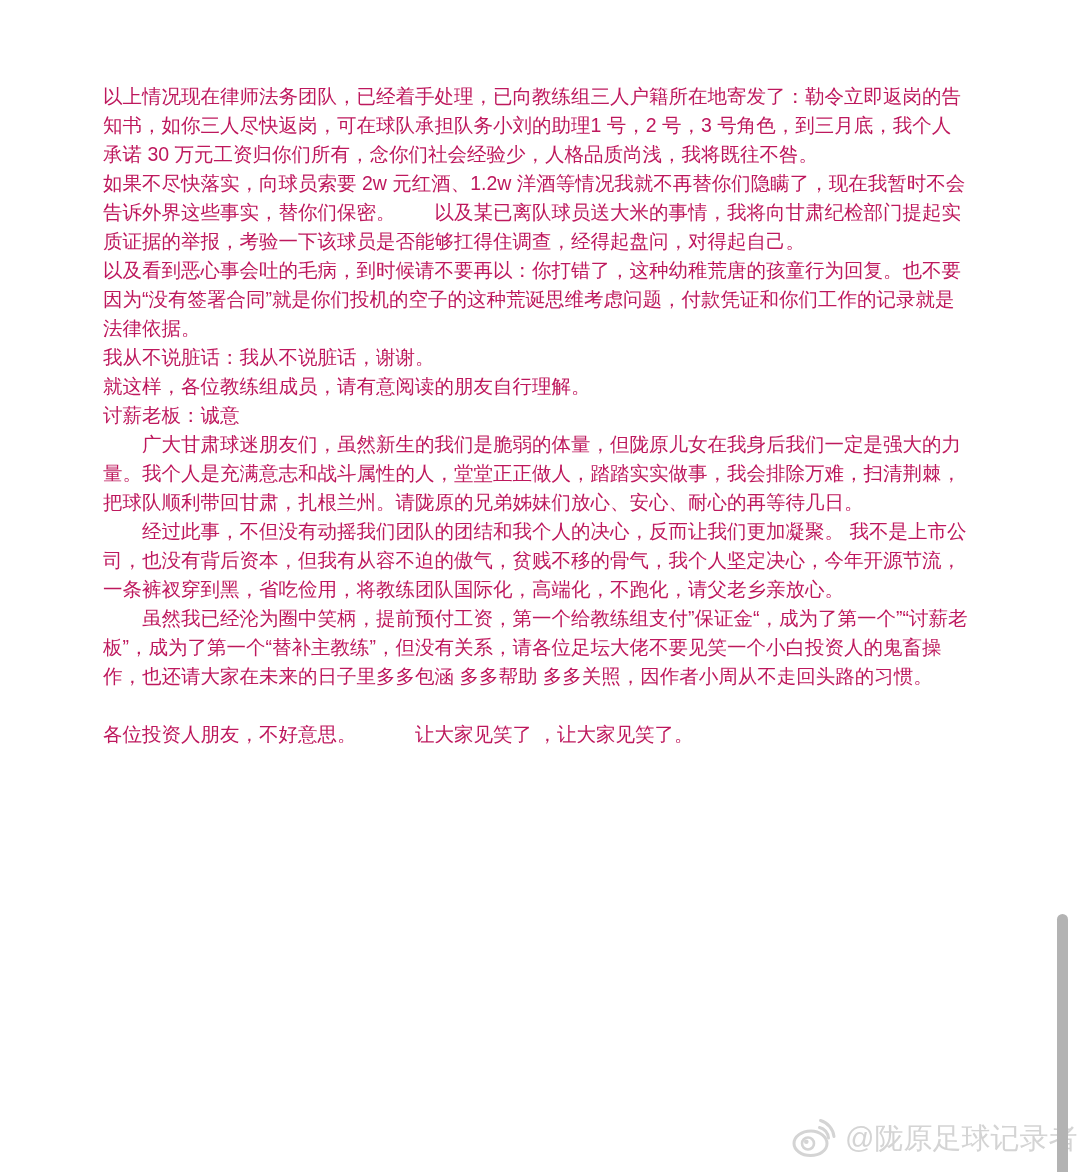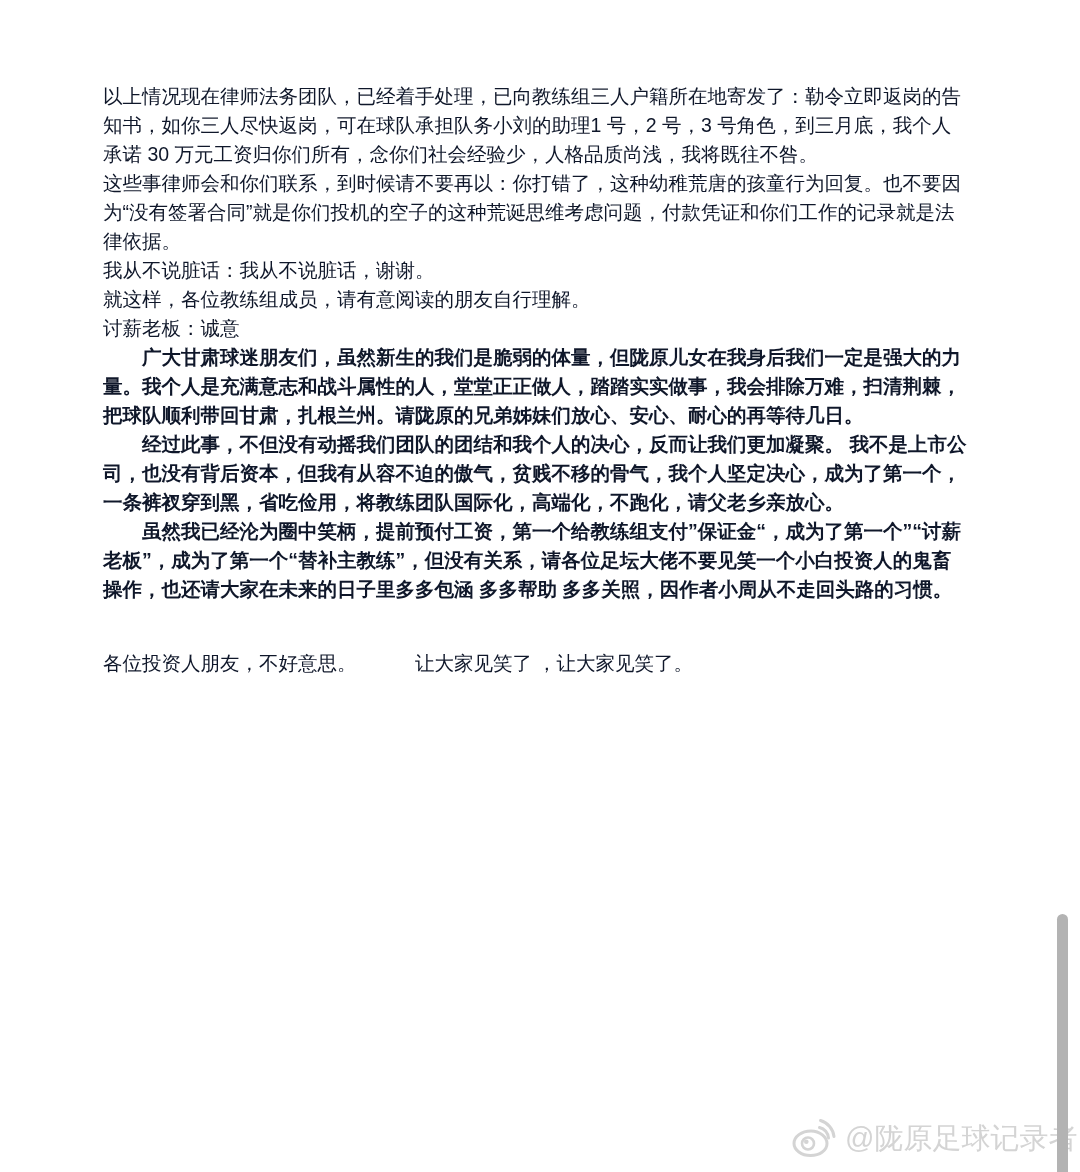--- a/index.html
+++ b/index.html
@@ -12,32 +12,32 @@
     overflow: hidden;
     font-family: "Liberation Sans", "DejaVu Sans", sans-serif;
   }
   .doc {
     position: absolute;
     left: 103px;
     top: 82px;
     width: 866px;
     font-size: 19.5px;
     line-height: 29px;
-    color: #0f172a;
+    color: #be185d;
     letter-spacing: 0;
     text-align: left;
     word-break: break-all;
     overflow-wrap: anywhere;
   }
   .doc p { margin: 0; }
   .para { margin: 0 0 29px 0; }
   .para-end { margin: 0 0 87px 0; }
   .tight { margin: 0; }
-  .indent { text-indent: 2em; font-weight: bold; }
-  .closing { margin-top: 45px; font-family: Liberation Serif, serif; }
+  .indent { text-indent: 2em; }
+  .closing { margin-top: 29px; }
   .watermark {
     position: absolute;
     left: 790px;
     top: 1118px;
     display: flex;
     align-items: center;
     gap: 9px;
     color: #d4d4d4;
     font-size: 29px;
     white-space: nowrap;
@@ -55,29 +55,30 @@
     border-radius: 6px 6px 0 0;
     z-index: 2;
   }
 </style>
 </head>
 <body>
 
 <main class="doc">
   <section>
     <p class="para">以上情况现在律师法务团队，已经着手处理，已向教练组三人户籍所在地寄发了：勒令立即返岗的告知书，如你三人尽快返岗，可在球队承担队务小刘的助理1 号，2 号，3 号角色，到三月底，我个人承诺 30 万元工资归你们所有，念你们社会经验少，人格品质尚浅，我将既往不咎。</p>
-    <p class="para">这些事律师会和你们联系，到时候请不要再以：你打错了，这种幼稚荒唐的孩童行为回复。也不要因为“没有签署合同”就是你们投机的空子的这种荒诞思维考虑问题，付款凭证和你们工作的记录就是法律依据。</p>
+    <p class="para">如果不尽快落实，向球员索要 2w 元红酒、1.2w 洋酒等情况我就不再替你们隐瞒了，现在我暂时不会告诉外界这些事实，替你们保密。　　以及某已离队球员送大米的事情，我将向甘肃纪检部门提起实质证据的举报，考验一下该球员是否能够扛得住调查，经得起盘问，对得起自己。</p>
+    <p class="para">以及看到恶心事会吐的毛病，到时候请不要再以：你打错了，这种幼稚荒唐的孩童行为回复。也不要因为“没有签署合同”就是你们投机的空子的这种荒诞思维考虑问题，付款凭证和你们工作的记录就是法律依据。</p>
     <p class="para">我从不说脏话：我从不说脏话，谢谢。</p>
     <p class="para-end">就这样，各位教练组成员，请有意阅读的朋友自行理解。</p>
   </section>
 
   <section>
     <p class="tight">讨薪老板：诚意</p>
     <p class="tight indent">广大甘肃球迷朋友们，虽然新生的我们是脆弱的体量，但陇原儿女在我身后我们一定是强大的力量。我个人是充满意志和战斗属性的人，堂堂正正做人，踏踏实实做事，我会排除万难，扫清荆棘，把球队顺利带回甘肃，扎根兰州。请陇原的兄弟姊妹们放心、安心、耐心的再等待几日。</p>
-    <p class="tight indent">经过此事，不但没有动摇我们团队的团结和我个人的决心，反而让我们更加凝聚。 我不是上市公司，也没有背后资本，但我有从容不迫的傲气，贫贱不移的骨气，我个人坚定决心，成为了第一个，一条裤衩穿到黑，省吃俭用，将教练团队国际化，高端化，不跑化，请父老乡亲放心。</p>
+    <p class="tight indent">经过此事，不但没有动摇我们团队的团结和我个人的决心，反而让我们更加凝聚。 我不是上市公司，也没有背后资本，但我有从容不迫的傲气，贫贱不移的骨气，我个人坚定决心，今年开源节流，一条裤衩穿到黑，省吃俭用，将教练团队国际化，高端化，不跑化，请父老乡亲放心。</p>
     <p class="tight indent">虽然我已经沦为圈中笑柄，提前预付工资，第一个给教练组支付”保证金“，成为了第一个”“讨薪老板”，成为了第一个“替补主教练”，但没有关系，请各位足坛大佬不要见笑一个小白投资人的鬼畜操作，也还请大家在未来的日子里多多包涵 多多帮助 多多关照，因作者小周从不走回头路的习惯。</p>
   </section>
 
   <section class="closing">
     <p class="tight">各位投资人朋友，不好意思。　　　让大家见笑了 ，让大家见笑了。</p>
   </section>
 </main>
 
 <div class="watermark">
   <span>

